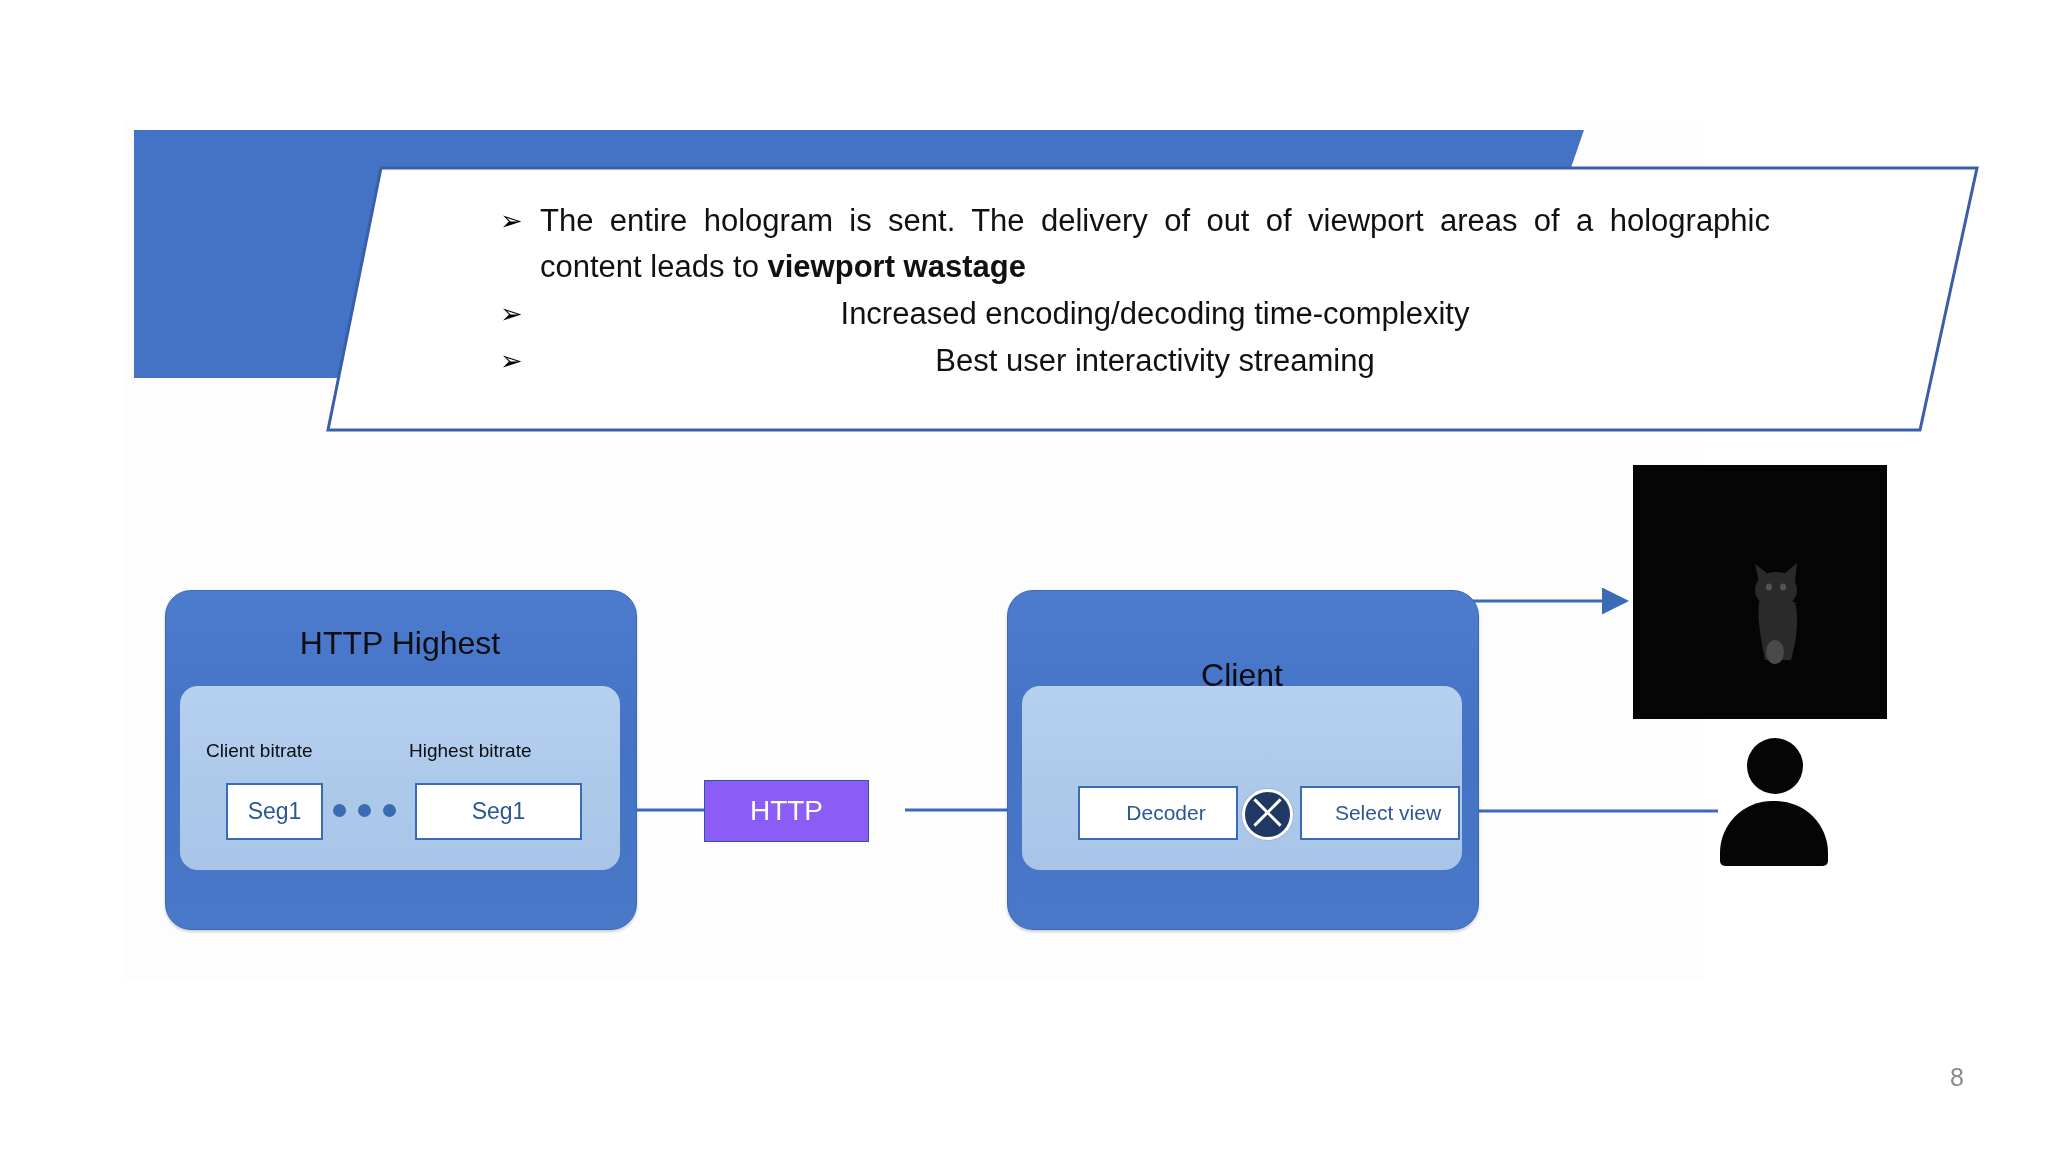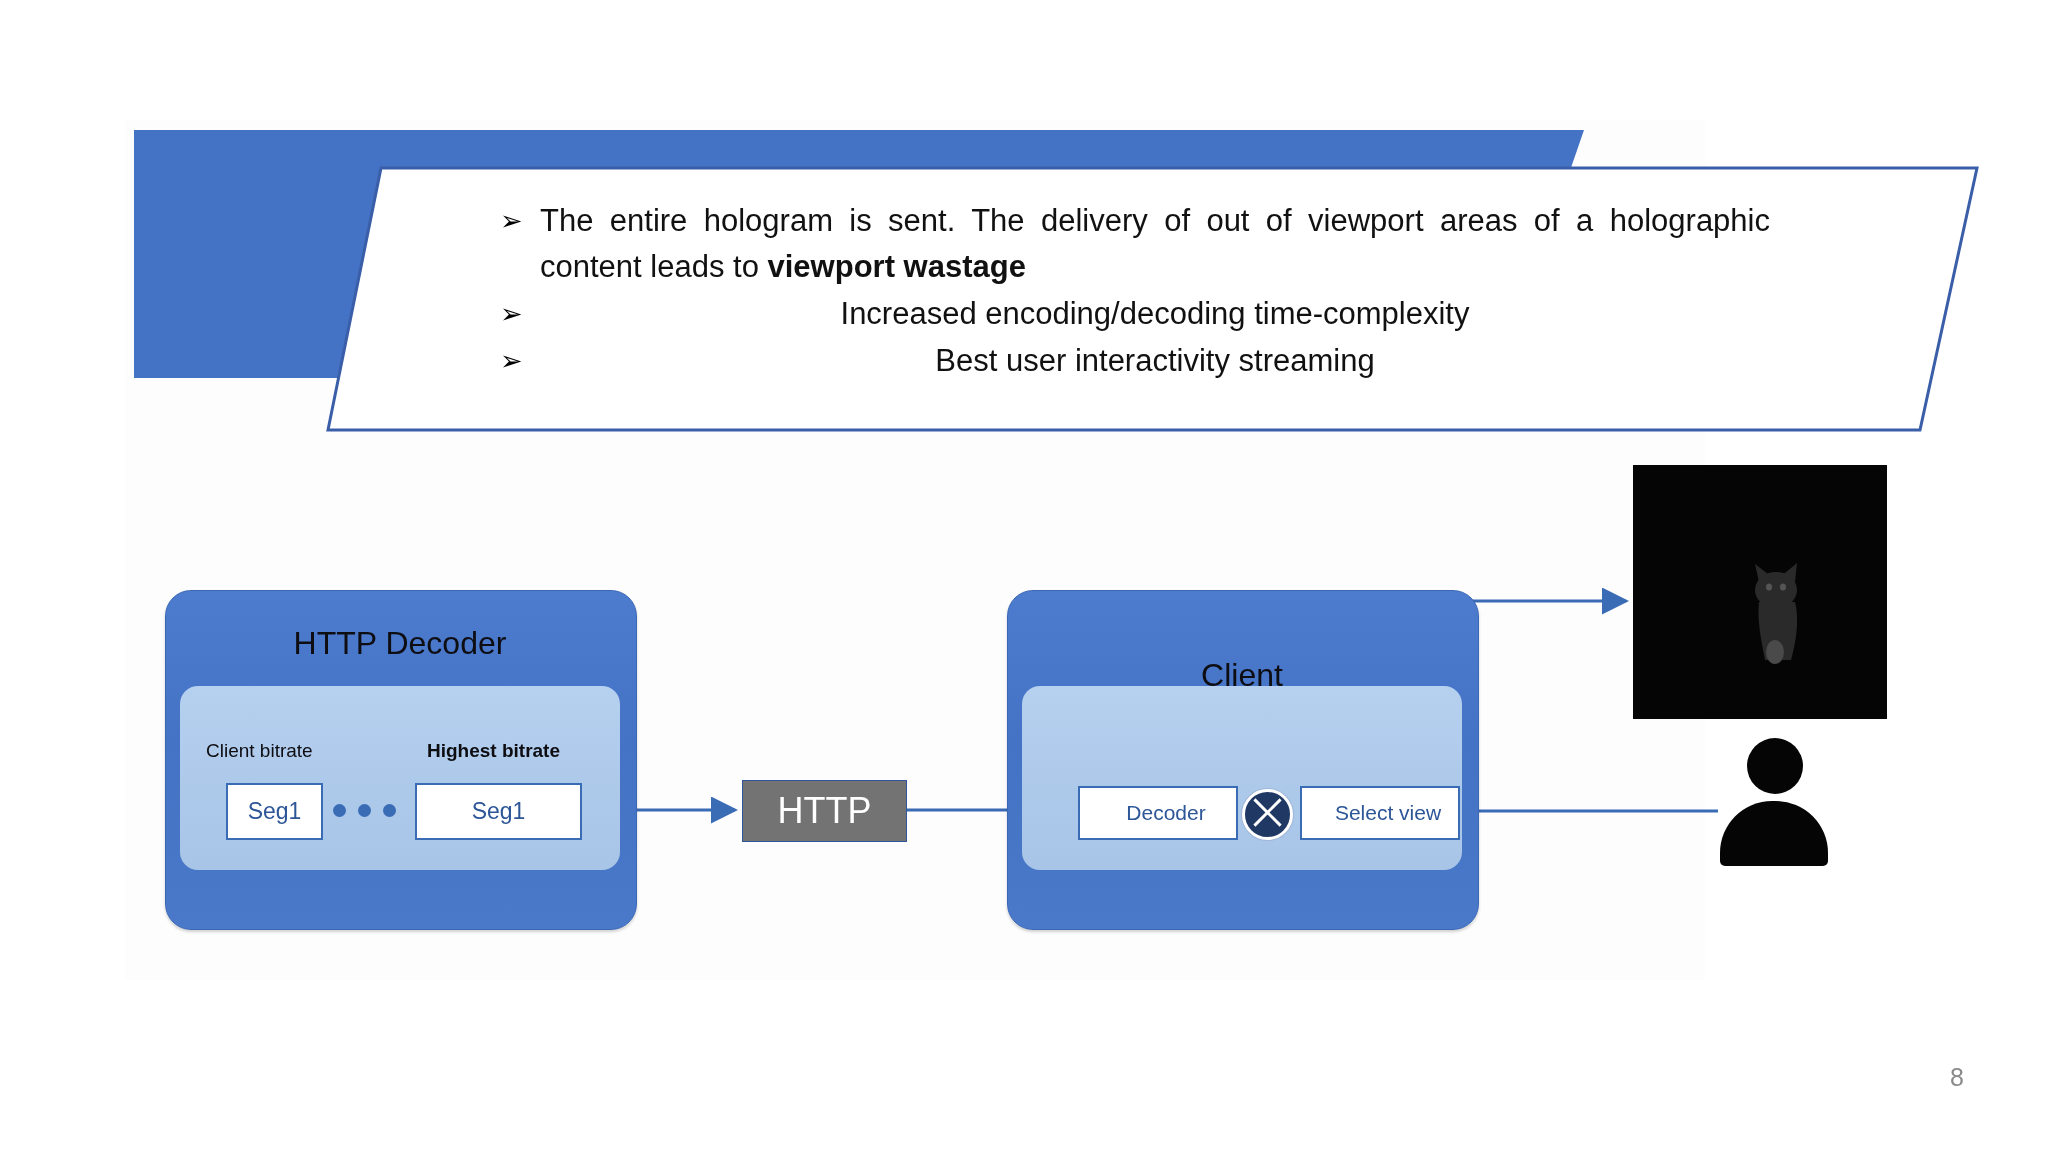--- a/index.html
+++ b/index.html
@@ -130,21 +130,21 @@
   .client-title { top: 625px; }
   .client-inner { left: 1022px; top: 686px; width: 440px; height: 184px; }
 
   .small-label {
     position: absolute;
     color: #0d0d12;
     font-size: 19px;
     white-space: nowrap;
   }
   .lowest-label  { left: 206px; top: 740px; }
-  .highest-label { left: 427px; top: 740px; font-weight: bold; }
+  .highest-label { left: 409px; top: 740px; }
 
   .seg-box {
     position: absolute;
     background: #ffffff;
     border: 2px solid #3a6bb5;
     color: #2c5697;
     font-size: 23px;
     display: flex;
     align-items: center;
     justify-content: center;
@@ -159,26 +159,26 @@
     border-radius: 50%;
     background: #3a6bb5;
     top: 2px;
   }
   .dot:nth-child(1) { left: 0; }
   .dot:nth-child(2) { left: 25px; }
   .dot:nth-child(3) { left: 50px; }
 
   .http-box {
     position: absolute;
-    left: 742px; top: 780px;
+    left: 704px; top: 780px;
     width: 163px; height: 60px;
-    background: #737373;
+    background: #8b5cf6;
     border: 1px solid #2f569b;
     color: #ffffff;
-    font-size: 36px;
+    font-size: 28px;
     display: flex;
     align-items: center;
     justify-content: center;
   }
 
   .proc-box {
     position: absolute;
     background: #ffffff;
     border: 2px solid #3a6bb5;
     color: #2c5697;
@@ -305,21 +305,21 @@
       <path d="M1218,811 L1238,811" stroke="#3a6bb5" stroke-width="3" fill="none" marker-end="url(#ah)"></path>
 
       <path d="M1300,811 L1292,811" stroke="#3a6bb5" stroke-width="3" fill="none" marker-end="url(#ah)"></path>
 
       <path d="M1718,811 L1444,811" stroke="#3a6bb5" stroke-width="3" fill="none" marker-end="url(#ah)"></path>
 
       <path d="M1264,789 L1264,703 L1466,703 L1466,601 L1626,601" stroke="#3a6bb5" stroke-width="3" fill="none" marker-end="url(#ah)"></path>
     </svg>
 
     <div class="node-outer server-outer"></div>
-    <div class="node-title server-title" style="left:165px;width:470px;">HTTP Decoder</div>
+    <div class="node-title server-title" style="left:165px;width:470px;">HTTP Highest</div>
     <div class="node-inner server-inner"></div>
 
     <div class="small-label lowest-label">Client bitrate</div>
     <div class="small-label highest-label">Highest bitrate</div>
 
     <div class="seg-box seg-a">Seg1</div>
     <div class="dots">
       <span class="dot"></span>
         <span class="dot"></span>
         <span class="dot"></span>

